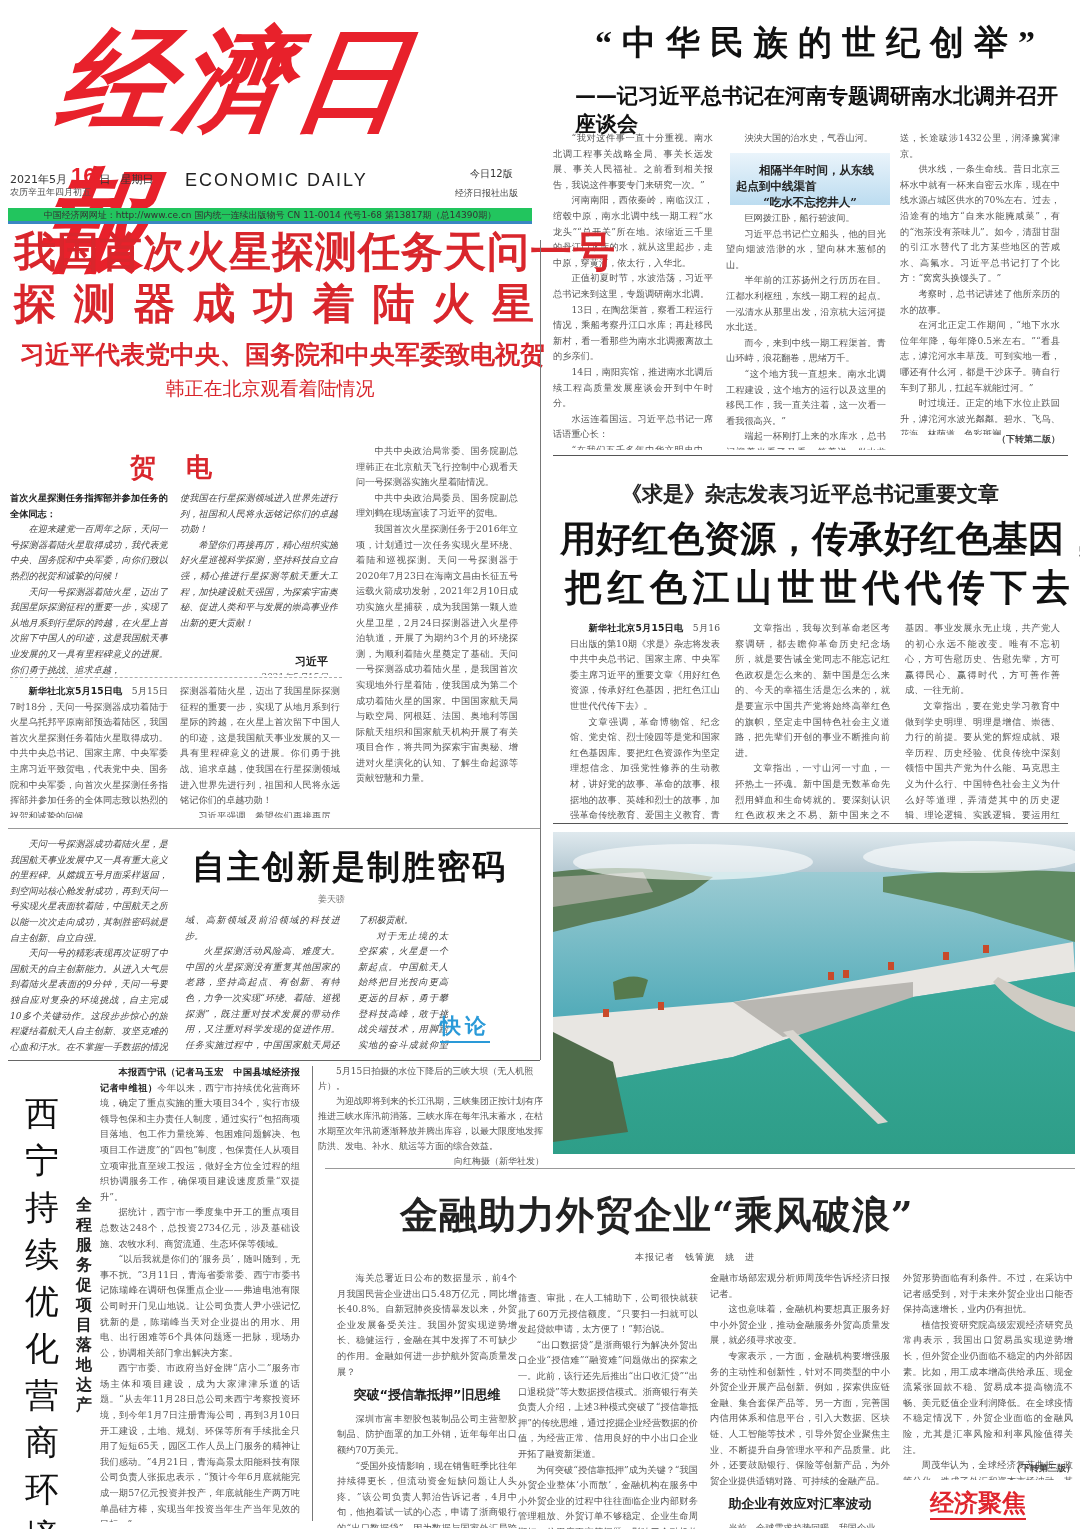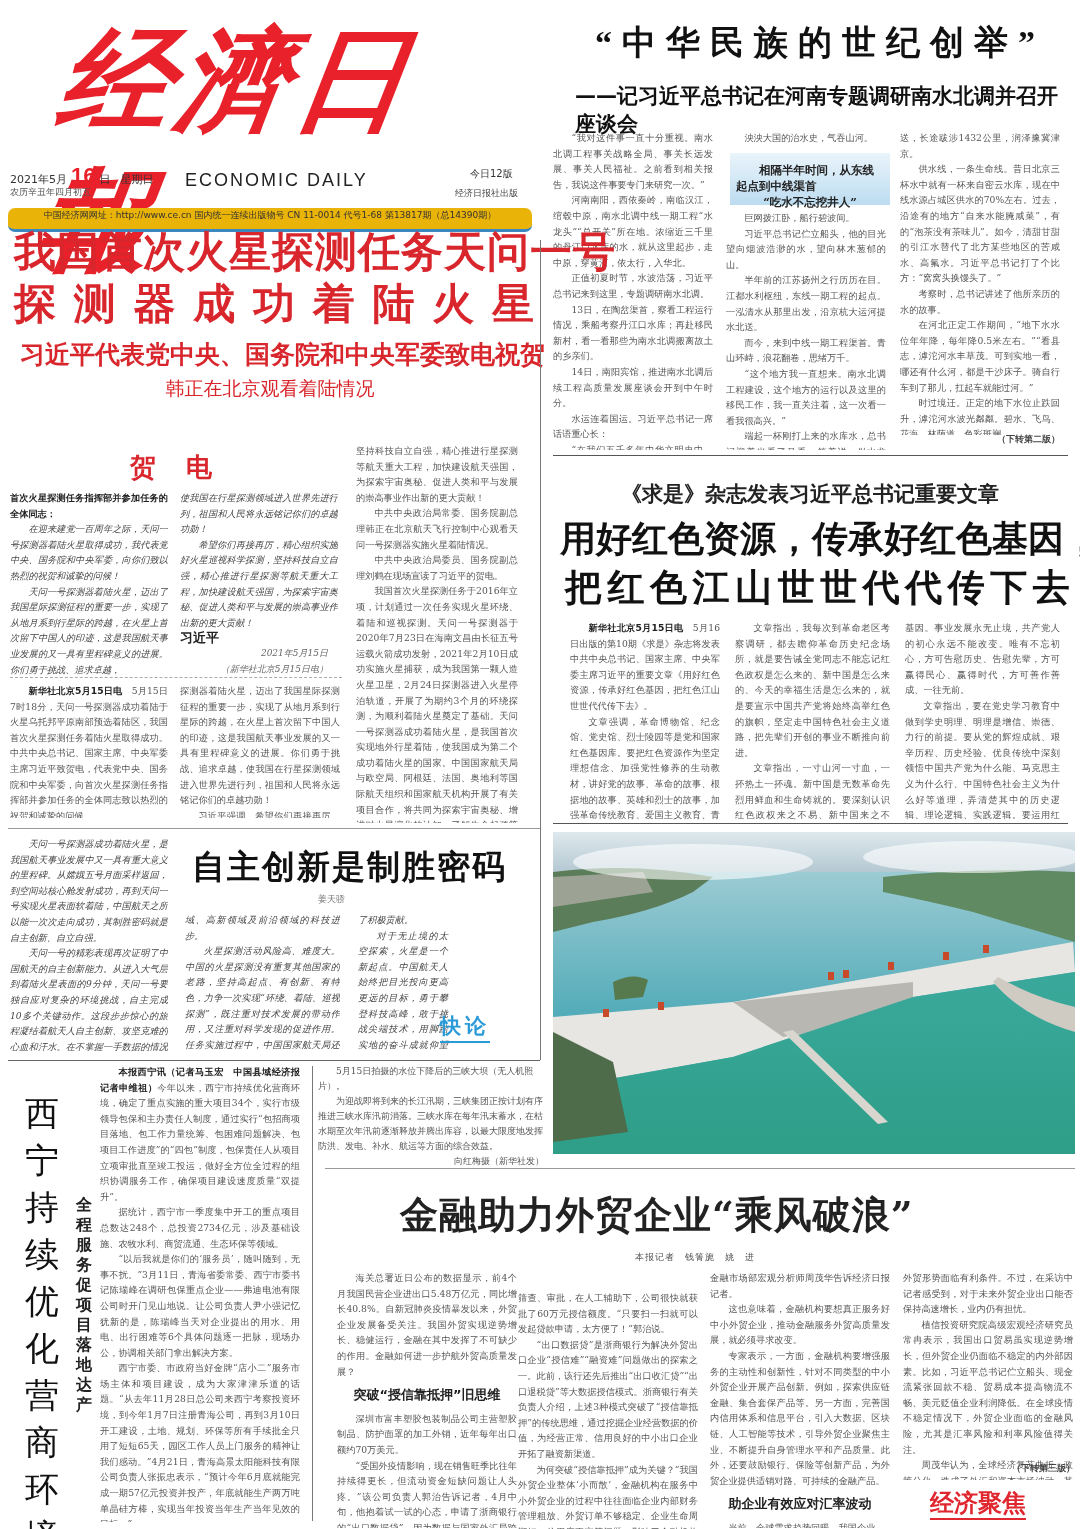--- a/index.html
+++ b/index.html
@@ -10,22 +10,22 @@
   
   .masthead-logo { left: 60px; top: 10px; width: 420px; height: 140px; color: #e8212b;
     font-family: "DejaVu Serif", serif; font-size: 112px; font-weight: bold; font-style: italic;
     letter-spacing: 6px; line-height: 140px; transform: skewX(-8deg); }
   .date-line { left: 10px; top: 163px; font-size: 11px; color: #333; display: flex; align-items: baseline; gap: 4px; }
   .date-line .big { color: #e8212b; font-size: 22px; font-weight: bold; font-family: "Liberation Sans", sans-serif; }
   .lunar { left: 10px; top: 186px; font-size: 9px; color: #555; font-family: "DejaVu Serif", serif; }
   .econ-daily { left: 185px; top: 170px; font-family: "Liberation Sans", sans-serif; font-size: 18px; letter-spacing: 2px; color: #222; }
   .pages-today { left: 470px; top: 167px; font-size: 10px; color: #333; }
   .publisher { left: 455px; top: 187px; font-size: 9px; color: #444; font-family: "DejaVu Serif", serif; }
-  .info-bar { left: 8px; top: 208px; width: 524px; height: 24px; background: #eab308; border-bottom: 3px solid #3a87c2;
-    font-size: 9px; color: #333; text-align: center; line-height: 14px; border-radius: 7px; }
+  .info-bar { left: 8px; top: 208px; width: 524px; height: 16px; background: #22c55e; border-bottom: 3px solid #3a87c2;
+    font-size: 9px; color: #333; text-align: center; line-height: 14px; }
 
   
   .rt-headline { left: 565px; top: 20px; width: 510px; font-size: 34px; font-weight: bold; color: #111; letter-spacing: 10px; text-align: center; font-family: Liberation Serif, serif; }
   .rt-sub { left: 575px; top: 82px; width: 500px; font-size: 21px; font-weight: bold; color: #111; letter-spacing: 0px; }
 
   
   .mars-h1 { left: 14px; top: 224px; width: 520px; font-size: 42px; font-weight: bold; color: #d9262c; letter-spacing: 1px; white-space: nowrap; }
   .mars-h2 { left: 14px; top: 276px; width: 520px; font-size: 42px; font-weight: bold; color: #d9262c; display: flex; justify-content: space-between; }
   .mars-h3 { left: 20px; top: 338px; width: 500px; font-size: 25px; font-weight: bold; color: #d9262c; text-align: center; white-space: nowrap; }
   .mars-h4 { left: 20px; top: 376px; width: 500px; font-size: 19px; color: #d9262c; text-align: center; }
@@ -34,21 +34,21 @@
   .hline { background: #999; height: 1px; }
   .dashed { border-top: 1px dashed #aaa; height: 0; }
 
   .col { font-size: 9.2px; line-height: 15.6px; color: #555; text-align: justify; overflow: hidden; font-family: "DejaVu Serif", serif; }
   .col p { text-indent: 2em; }
   .col .lead { font-weight: bold; color: #222; font-family: "DejaVu Sans", sans-serif; }
   .col.kai { color: #444; font-style: italic; }
 
   .congrats-title { left: 130px; top: 450px; font-size: 26px; font-weight: bold; color: #d9262c; font-family: "DejaVu Serif", serif; letter-spacing: 30px; }
   .letter-head { font-weight: bold; color: #222; font-style: normal; text-indent: 0 !important; }
-  .signature { font-weight: bold; font-size: 13px; color: #222; font-style: normal; margin-top: 0; padding-right: 10px; }
+  .signature { text-align: right; font-weight: bold; font-size: 11px; color: #222; font-style: normal; margin-top: 24px; padding-right: 10px; }
   .sig-date { text-align: right; font-size: 9px; color: #666; padding-right: 10px; }
 
   .innov-title { left: 192px; top: 845px; font-size: 33px; font-weight: bold; color: #111; letter-spacing: 2px; }
   .innov-author { left: 318px; top: 893px; font-size: 9px; color: #777; }
   .kuailun { left: 440px; top: 1012px; font-size: 21px; font-weight: bold; color: #2a9ad8; border-bottom: 2px solid #2a9ad8; padding-bottom: 1px; letter-spacing: 4px; }
 
   .xining-title { left: 22px; top: 1090px; width: 40px; font-size: 34px; line-height: 47px; color: #111; text-align: center; }
   .xining-sub { left: 74px; top: 1195px; width: 20px; font-size: 16px; line-height: 20px; font-weight: bold; color: #222; text-align: center; font-family: "DejaVu Serif", serif; }
 
   .photo { left: 553px; top: 832px; width: 522px; height: 322px; overflow: hidden; background: #5ca9b4; }
@@ -151,21 +151,20 @@
 <div class="abs col kai" style="left:180px;top:490px;width:158px;height:185px;">
   <p style="text-indent:0">使我国在行星探测领域进入世界先进行列，祖国和人民将永远铭记你们的卓越功勋！</p>
   <p>希望你们再接再厉，精心组织实施好火星巡视科学探测，坚持科技自立自强，精心推进行星探测等航天重大工程，加快建设航天强国，为探索宇宙奥秘、促进人类和平与发展的崇高事业作出新的更大贡献！</p>
   <div class="signature">习近平</div>
   <div class="sig-date">2021年5月15日</div>
   <div class="sig-date">（新华社北京5月15日电）</div>
 </div>
 <div class="abs dashed" style="left:10px;top:677px;width:332px;"></div>
 
 <div class="abs col" style="left:356px;top:443px;width:162px;height:380px;">
-  <p style="text-indent:0">坚持科技自立自强，精心推进行星探测等航天重大工程，加快建设航天强国，为探索宇宙奥秘、促进人类和平与发展的崇高事业作出新的更大贡献！</p>
   <p>中共中央政治局常委、国务院副总理韩正在北京航天飞行控制中心观看天问一号探测器实施火星着陆情况。</p>
   <p>中共中央政治局委员、国务院副总理刘鹤在现场宣读了习近平的贺电。</p>
   <p>我国首次火星探测任务于2016年立项，计划通过一次任务实现火星环绕、着陆和巡视探测。天问一号探测器于2020年7月23日在海南文昌由长征五号运载火箭成功发射，2021年2月10日成功实施火星捕获，成为我国第一颗人造火星卫星，2月24日探测器进入火星停泊轨道，开展了为期约3个月的环绕探测，为顺利着陆火星奠定了基础。天问一号探测器成功着陆火星，是我国首次实现地外行星着陆，使我国成为第二个成功着陆火星的国家。中国国家航天局与欧空局、阿根廷、法国、奥地利等国际航天组织和国家航天机构开展了有关项目合作，将共同为探索宇宙奥秘、增进对火星演化的认知、了解生命起源等贡献智慧和力量。</p>
 </div>
 
 <div class="abs col" style="left:10px;top:683px;width:158px;height:135px;">
   <p><span class="lead">新华社北京5月15日电</span>　<span>5月15日7时18分，天问一号探测器成功着陆于火星乌托邦平原南部预选着陆区，我国首次火星探测任务着陆火星取得成功。中共中央总书记、国家主席、中央军委主席习近平致贺电，代表党中央、国务院和中央军委，向首次火星探测任务指挥部并参加任务的全体同志致以热烈的祝贺和诚挚的问候。</span></p>
 
 </div>
 <div class="abs col" style="left:180px;top:683px;width:160px;height:135px;">
@@ -268,21 +267,21 @@
 </div>
 <div class="abs col" style="left:710px;top:1270px;width:180px;height:258px;">
   <p style="text-indent:0">金融市场部宏观分析师周茂华告诉经济日报记者。</p>
   <p>这也意味着，金融机构要想真正服务好中小外贸企业，推动金融服务外贸高质量发展，就必须寻求改变。</p>
   <p>专家表示，一方面，金融机构要增强服务的主动性和创新性，针对不同类型的中小外贸企业开展产品创新。例如，探索供应链金融、集合套保产品等。另一方面，完善国内信用体系和信息平台，引入大数据、区块链、人工智能等技术，引导外贸企业聚焦主业、不断提升自身管理水平和产品质量。此外，还要鼓励银行、保险等创新产品，为外贸企业提供适销对路、可持续的金融产品。</p>
   <p class="subhead">助企业有效应对汇率波动</p>
   <p>当前，全球需求趋势回暖，我国企业</p>
 </div>
 <div class="abs col" style="left:903px;top:1270px;width:170px;height:210px;">
   <p style="text-indent:0">外贸形势面临有利条件。不过，在采访中记者感受到，对于未来外贸企业出口能否保持高速增长，业内仍有担忧。</p>
-  <p>植信投资研究院高级宏观经济研究员常冉表示，我国出口贸易虽实现逆势增长，但外贸企业仍面临不稳定的内外部因素。比如，习近平总书记伫立船头、现金流紧张回款不稳、贸易成本提高物流不畅、美元贬值企业利润降低。在全球疫情不稳定情况下，外贸企业面临的金融风险，尤其是汇率风险和利率风险值得关注。</p>
+  <p>植信投资研究院高级宏观经济研究员常冉表示，我国出口贸易虽实现逆势增长，但外贸企业仍面临不稳定的内外部因素。比如，用工成本增高供给承压、现金流紧张回款不稳、贸易成本提高物流不畅、美元贬值企业利润降低。在全球疫情不稳定情况下，外贸企业面临的金融风险，尤其是汇率风险和利率风险值得关注。</p>
   <p>周茂华认为，全球经济复苏曲折、政策分化，造成了外汇和资本市场波动，其中外汇市场波动对中小外贸企业汇兑损益影响较大。</p>
 </div>
 <div class="abs cont" style="left:975px;top:1462px;width:100px;">（下转第三版）</div>
 <div class="abs econ-focus">经济聚焦</div>
 
 <div class="abs qs-kicker">《求是》杂志发表习近平总书记重要文章</div>
 <div class="abs qs-h1">用好红色资源，传承好红色基因，</div>
 <div class="abs qs-h2">
   <span>把</span>
   <span>红</span>

